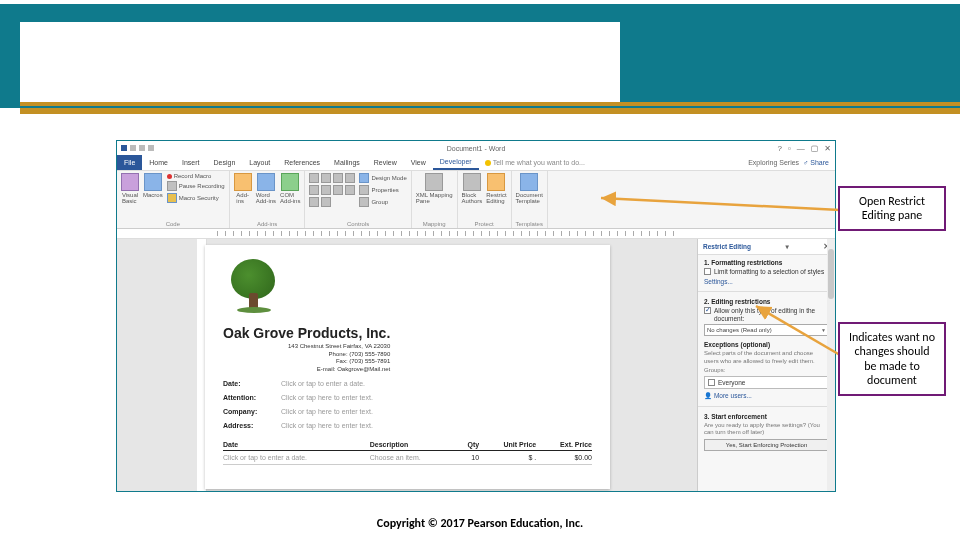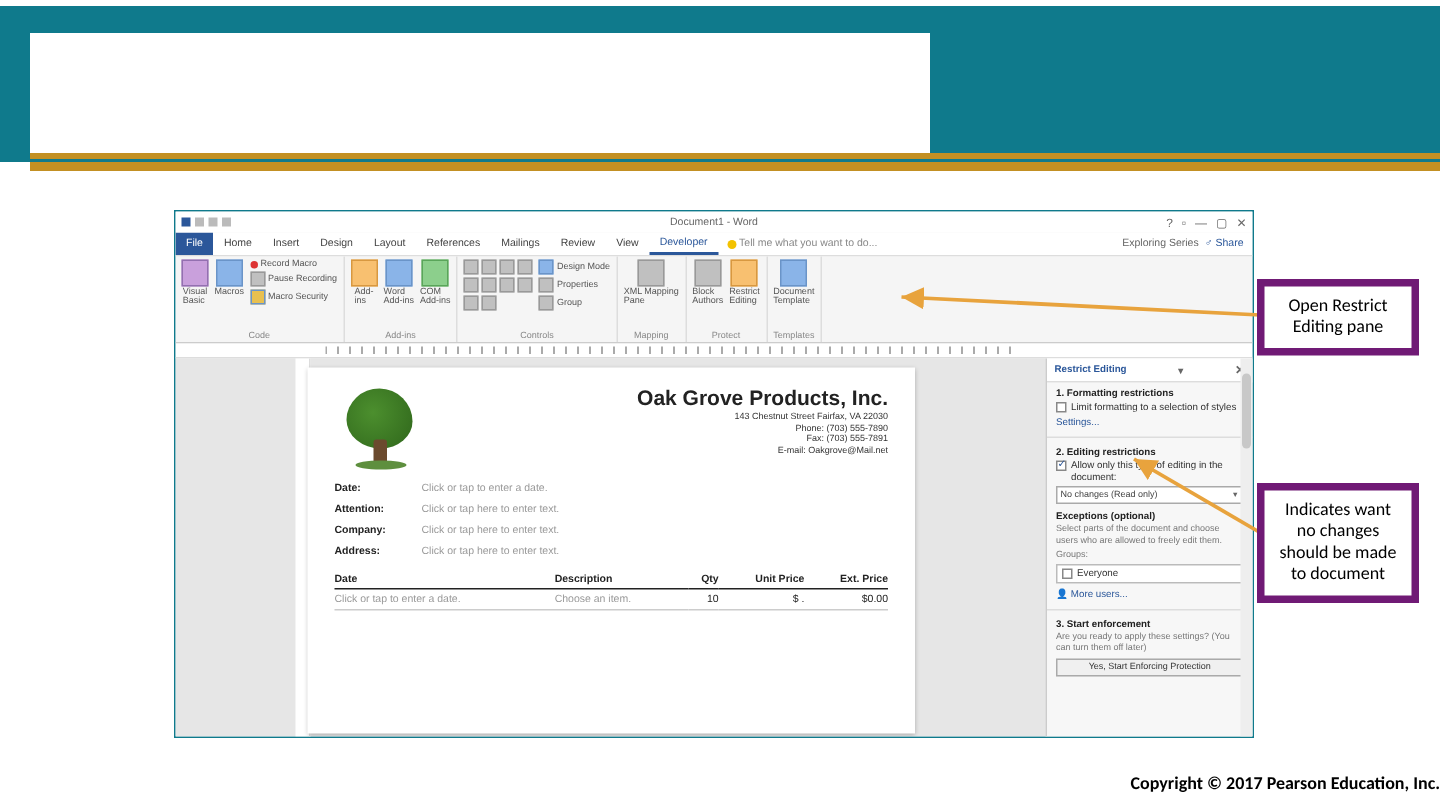--- a/index.html
+++ b/index.html
@@ -155,21 +155,21 @@
   .page {
     position: absolute;
     left: 88px; top: 6px;
     width: 405px; height: 244px;
     background: #fff;
     box-shadow: 0 1px 3px rgba(0,0,0,0.25);
     padding: 12px 18px 6px;
     font-size: 7px;
     color: #222;
   }
-  .letterhead { display:flex; gap:10px; align-items:flex-start; }
+  .letterhead { display:flex; gap:10px; align-items:flex-start;flex-direction:column; }
   .tree { width: 60px; height: 58px; position: relative; }
   .tree .foliage {
     position:absolute; left:8px; top:2px; width:44px; height:40px;
     background: radial-gradient(circle at 40% 40%, #4c8f2e, #2f661b);
     border-radius: 50% 50% 48% 52% / 52% 55% 45% 48%;
   }
   .tree .trunk {
     position:absolute; left:26px; top:36px; width:9px; height:18px;
     background:#6b4a2e; border-radius:2px;
   }
@@ -236,39 +236,39 @@
     position:absolute; left:80px; top:0; bottom:0; width:10px; background:#fff;
     border-right:1px solid #ddd;
   }
   
   .scroll-v { position:absolute; right:0; top:0; bottom:0; width:8px; background:#eee; }
   .scroll-thumb { position:absolute; right:1px; top:10px; width:6px; height:50px; background:#c8c8c8; border-radius:3px; }
 
   
   .callout {
     position: absolute;
-    border: 5px solid #701a75;
+    border: 2px solid #701a75;
     background: #fff;
     padding: 6px 8px;
     font-size: 12px;
     text-align: center;
     line-height: 1.2;
     font-family: "Calibri", Arial, sans-serif;
     z-index: 20;
   }
   .callout1 { left: 838px; top: 186px; width: 108px; }
   .callout2 { left: 838px; top: 322px; width: 108px; }
 
   
   .arrow-svg { position:absolute; z-index:15; pointer-events:none; }
 
   .copyright {
     position: absolute;
     left: 0; right: 0; bottom: 10px;
-    text-align: right;
+    text-align: center;
     font-size: 12px;
     font-weight: 700;
     font-family: "Calibri", Arial, sans-serif;
   }
 </style>
 </head>
 <body>
 
 <div class="title-band">
   <div class="title-teal"></div>

